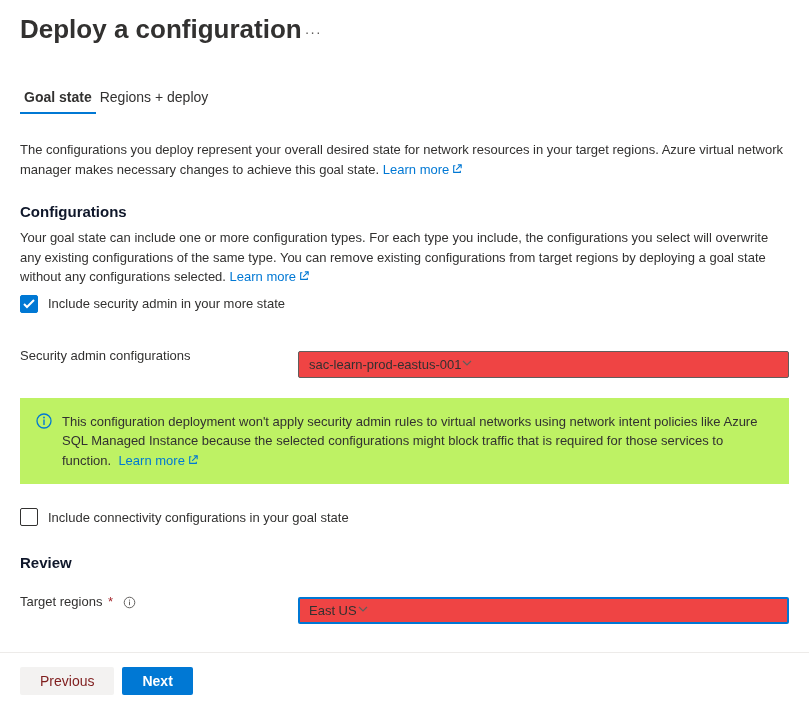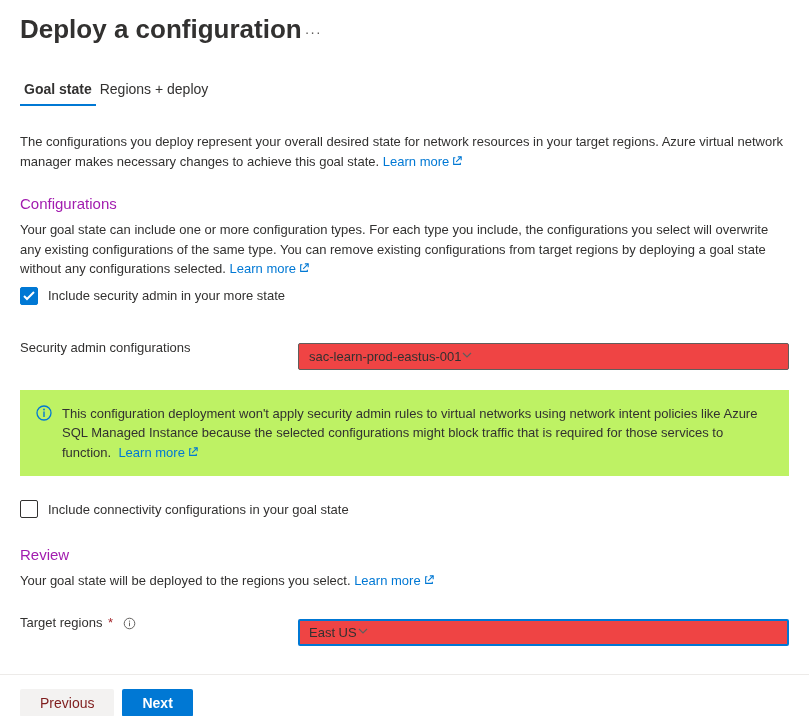--- a/index.html
+++ b/index.html
@@ -14,21 +14,21 @@
       background: #ffffff;
       width: 809px;
     }
     .page {
       padding: 14px 20px 0 20px;
     }
     .title-row {
       display: flex;
       align-items: center;
       gap: 3px;
-      margin-bottom: 28px;
+      margin-bottom: 36px;
     }
     h1 {
       font-size: 26px;
       font-weight: 600;
       color: #323130;
     }
     .ellipsis {
       font-size: 14px;
       color: #605e5c;
       letter-spacing: 1px;
@@ -73,22 +73,22 @@
       display: inline-block;
       margin-left: 3px;
     }
     .ext-icon svg {
       width: 10px;
       height: 10px;
       vertical-align: baseline;
     }
     h2 {
       font-size: 15px;
-      font-weight: 400;
-      color: #a21caf;
+      font-weight: 700;
+      color: #0f172a;
       margin-bottom: 8px;
       margin-top: 8px;
     }
     .checkbox-row {
       display: flex;
       align-items: center;
       gap: 10px;
       margin-bottom: 20px;
     }
     .checkbox {
@@ -277,28 +277,20 @@
             </svg></span></a>
     </div>
   </div>
 
   <div class="checkbox-row" style="margin-bottom:28px;">
     <div class="checkbox"></div>
     <span>Include connectivity configurations in your goal state</span>
   </div>
 
   <h2>Review</h2>
-  <p class="desc" style="margin-bottom:10px;">
-    <span>Your goal state will be deployed to the regions you select.</span>
-    <a class="link"><span>Learn more</span><span class="ext-icon"><svg viewBox="0 0 12 12" fill="none" stroke="#0078d4" stroke-width="1.3">
-            <path d="M4 2H2v8h8V8"></path>
-            <path d="M7 1h4v4"></path>
-            <path d="M11 1L5 7"></path>
-          </svg></span></a>
-  </p>
 
   <div class="field-row" style="margin-bottom:0;">
     <div class="field-label">
       <span>Target regions</span><span class="required"> *</span>
       <span class="info-icon">
         <svg viewBox="0 0 16 16">
             <circle cx="8" cy="8" r="6.5" fill="none" stroke="#605e5c" stroke-width="1.2"></circle>
             <circle cx="8" cy="5" r="0.8" fill="#605e5c"></circle>
             <rect x="7.4" y="6.8" width="1.2" height="4.5" fill="#605e5c"></rect>
           </svg>

